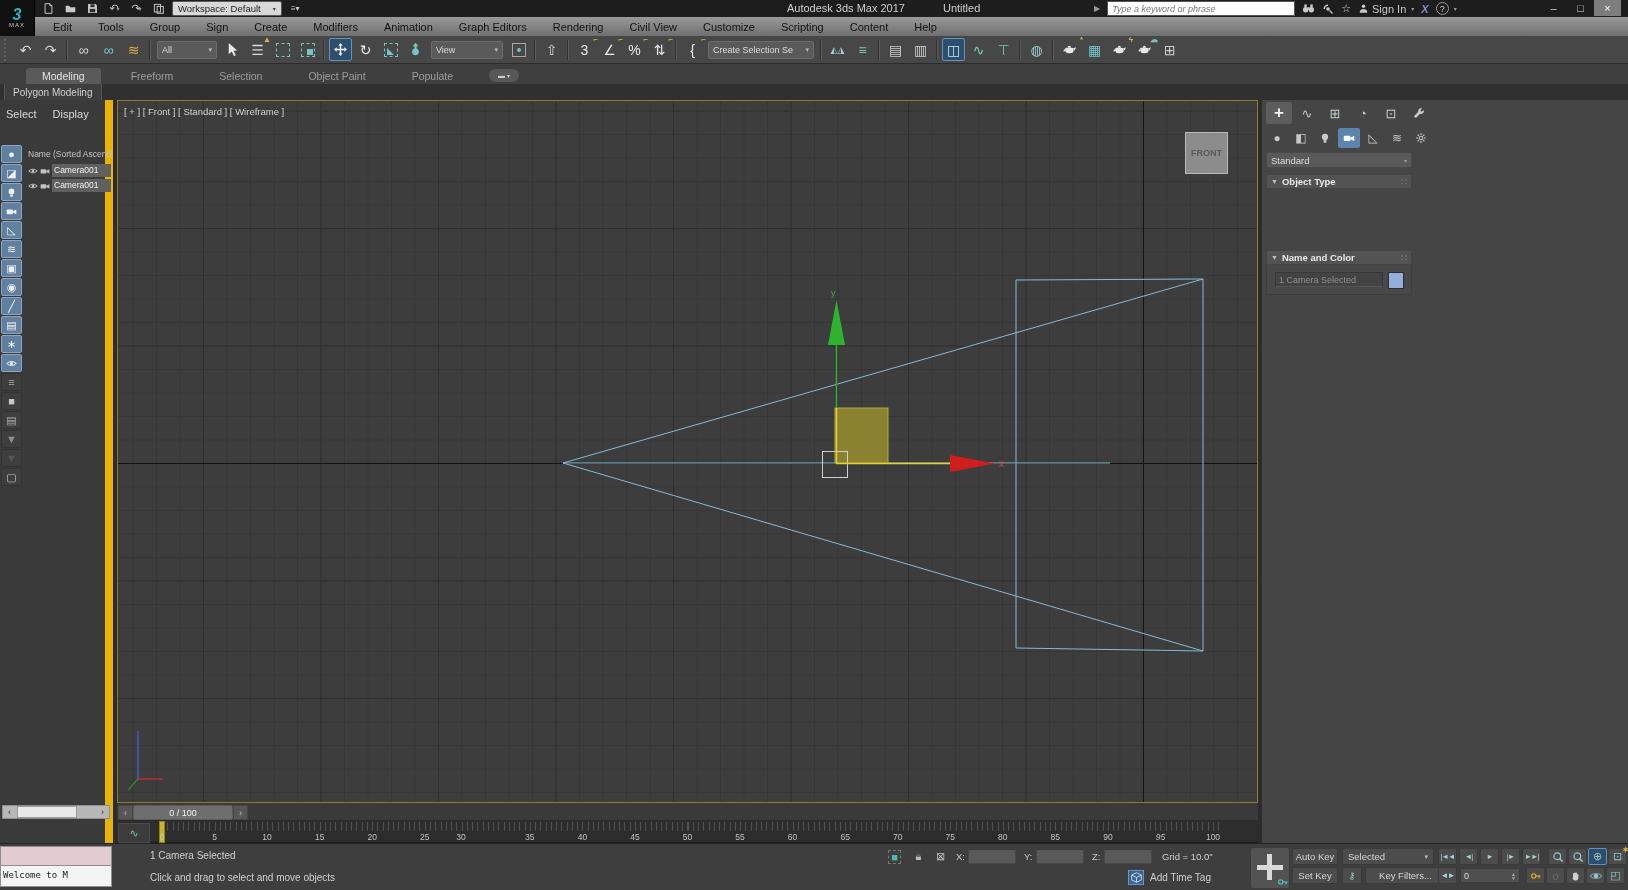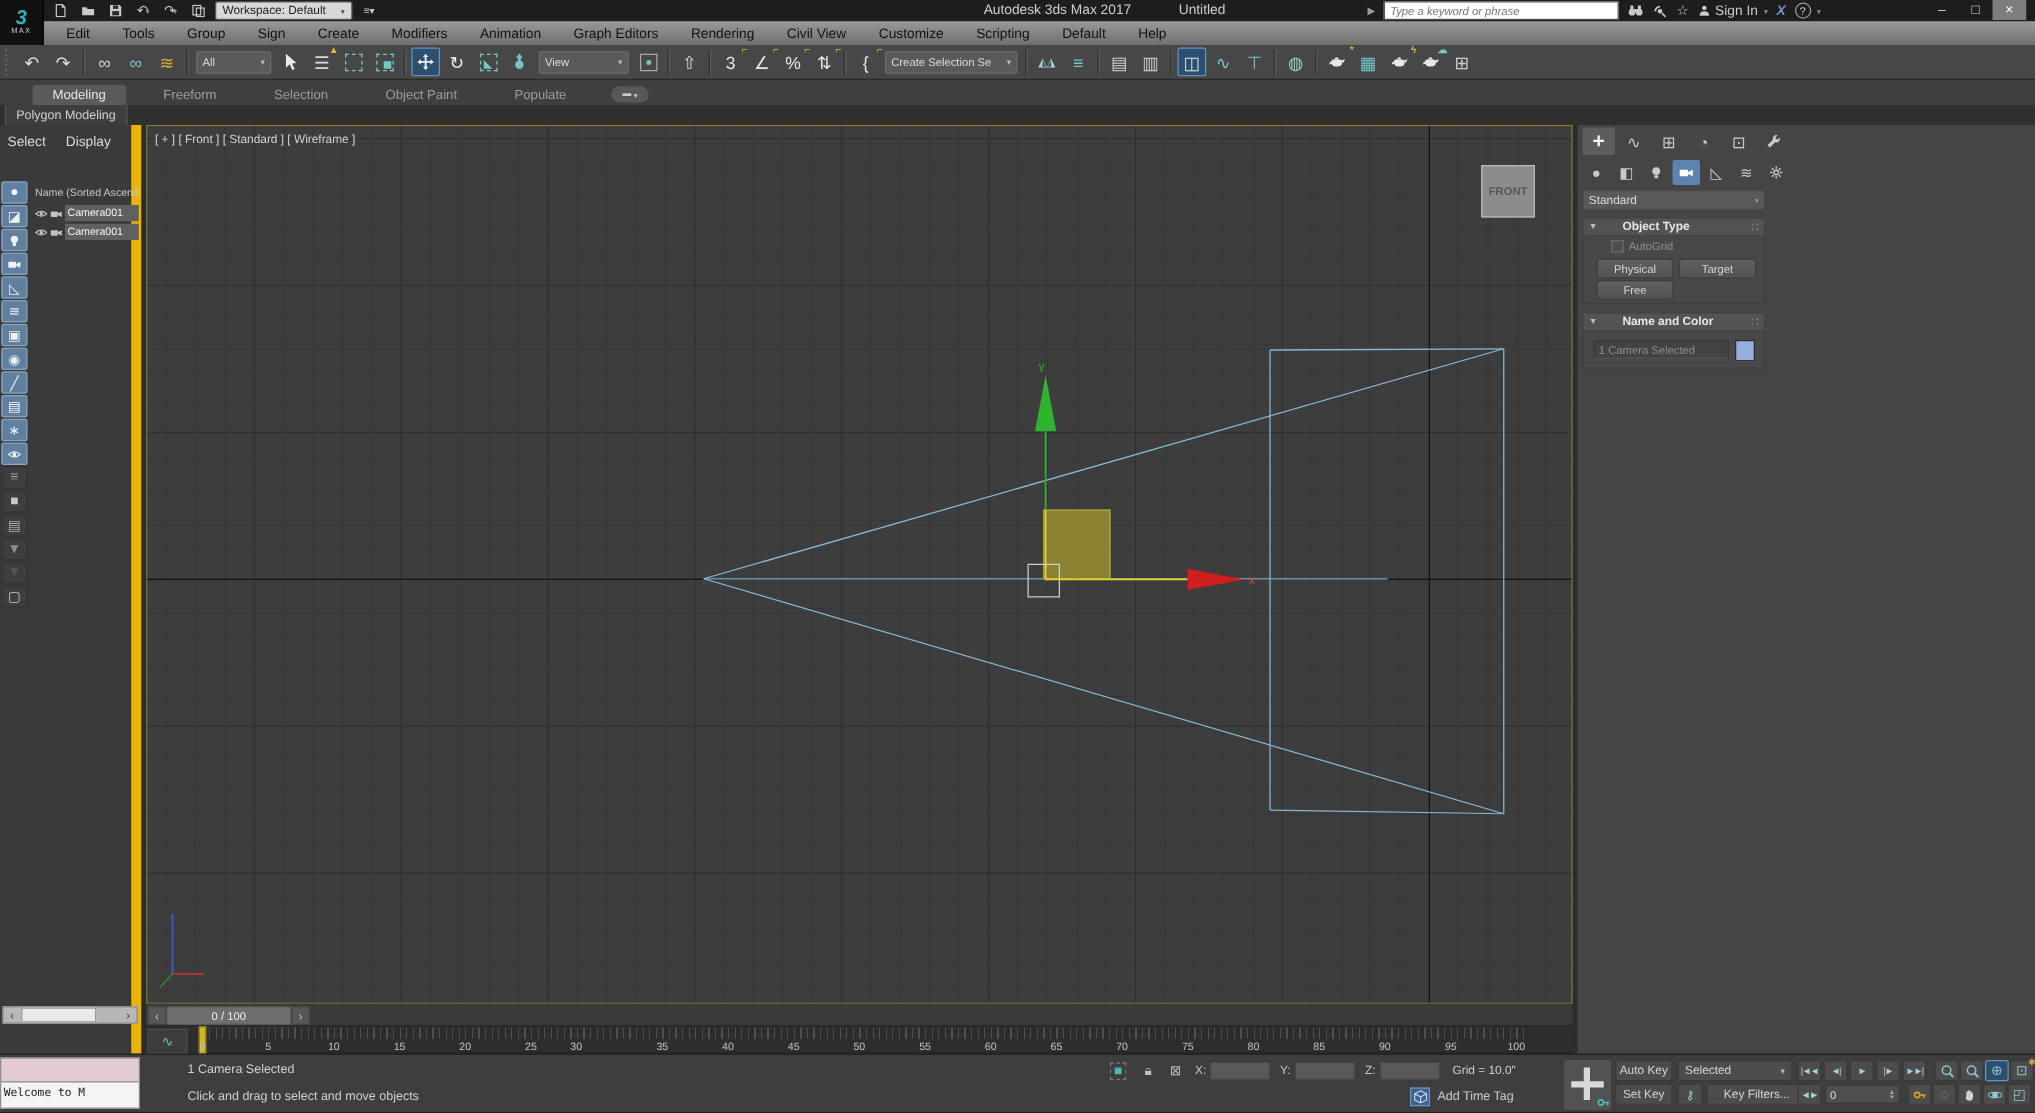--- a/index.html
+++ b/index.html
@@ -98,21 +98,21 @@
 .cptab{width:26px;height:22px;display:flex;align-items:center;justify-content:center;color:#bfcdd4;font-size:13px;border-radius:2px}
 .cptab.active{background:#5d5d5d;color:#f2f2f2;font-size:17px;font-weight:bold}
 .cptab .ic{width:14px;height:14px}
 #cp-subtabs{left:4px;top:28px;display:flex;gap:2px}
 .cpsub{width:22px;height:20px;display:flex;align-items:center;justify-content:center;color:#c9c9c9;font-size:12px;border-radius:2px}
 .cpsub.active{background:#5d84ae;color:#fff}
 .cpsub .ic{width:12px;height:12px}
 #cp-category{left:4px;top:52px;width:146px;height:16px;background:#595959;border:1px solid #494949;border-radius:2px;
       display:flex;align-items:center;justify-content:space-between;padding:0 4px;color:#ddd;font-size:9.5px;box-sizing:border-box}
 .rollhead{width:146px;height:15px;background:#535353;border:1px solid #454545;border-radius:2px;display:flex;align-items:center;
-      color:#e8e8e8;font-size:9.5px;font-weight:bold;padding:0 4px;box-sizing:border-box;gap:20px}
+      color:#e8e8e8;font-size:9.5px;font-weight:bold;padding:0 4px;box-sizing:border-box;gap:4px}
 .rollhead .arr{font-size:7px;color:#c0c0c0}
 .rollhead .grip{margin-left:auto;color:#8a8a8a;font-weight:normal}
 .rollbody{width:146px;background:#484848;border:1px solid #3d3d3d;border-top:none;box-sizing:border-box}
 #ro1h{left:4px;top:74px}#ro1b{left:4px;top:89px;height:54px}
 #ro2h{left:4px;top:150px}#ro2b{left:4px;top:165px;height:30px}
 #autogrid-row{left:22px;top:3px;display:flex;align-items:center;gap:4px;color:#8f8f8f;font-size:9px}
 #autogrid-box{width:8px;height:8px;background:#4e4e4e;border:1px solid #6a6a6a}
 .mxbtn{position:absolute;width:60px;height:14px;background:linear-gradient(#606060,#525252);border:1px solid #3e3e3e;
       border-radius:3px;color:#d6d6d6;font-size:9px;display:flex;align-items:center;justify-content:center}
 #name-field{left:8px;top:7px;width:108px;height:15px;background:#434343;border:1px solid #383838;border-bottom-color:#555;
@@ -346,21 +346,21 @@
         <span class="menuitem">Group</span>
         <span class="menuitem">Sign</span>
         <span class="menuitem">Create</span>
         <span class="menuitem">Modifiers</span>
         <span class="menuitem">Animation</span>
         <span class="menuitem">Graph Editors</span>
         <span class="menuitem">Rendering</span>
         <span class="menuitem">Civil View</span>
         <span class="menuitem">Customize</span>
         <span class="menuitem">Scripting</span>
-        <span class="menuitem">Default</span>
+        <span class="menuitem">Content</span>
         <span class="menuitem">Help</span>
       </div>
   </div>
   <div class="abs" id="logo">
     <span class="l3">3</span>
     <span class="lmax">MAX</span>
   </div>
 
   <div class="abs" id="toolbar">
       <div class="tbgrip"></div>
@@ -606,29 +606,20 @@
       </div>
     <div class="abs" id="cp-category">
       <span>Standard</span>
       <span class="mini-caret">▾</span>
     </div>
     <div class="abs rollhead" id="ro1h">
       <span class="arr">▼</span>
       <span>Object Type</span>
       <span class="grip">∷</span>
     </div>
-    <div class="abs rollbody" id="ro1b">
-      <div class="abs" id="autogrid-row">
-        <span id="autogrid-box"></span>
-        <span>AutoGrid</span>
-      </div>
-      <div class="mxbtn" style="left:10px;top:18px">Physical</div>
-      <div class="mxbtn" style="left:76px;top:18px">Target</div>
-      <div class="mxbtn" style="left:10px;top:35px">Free</div>
-    </div>
     <div class="abs rollhead" id="ro2h">
       <span class="arr">▼</span>
       <span>Name and Color</span>
       <span class="grip">∷</span>
     </div>
     <div class="abs rollbody" id="ro2b">
       <div class="abs" id="name-field">1 Camera Selected</div>
       <div class="abs" id="color-swatch"></div>
     </div>
   </div>

